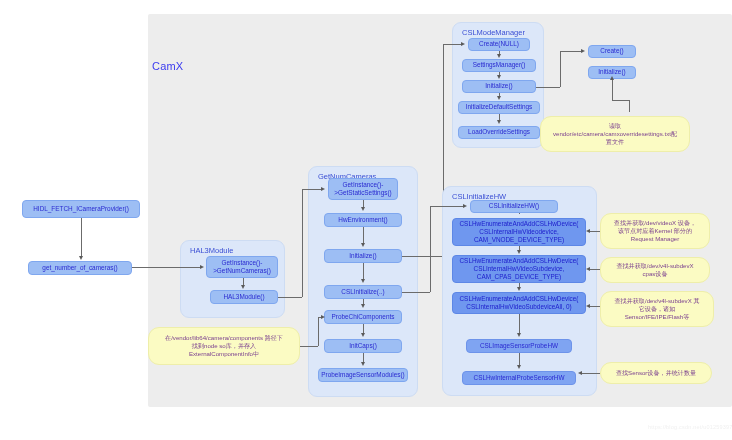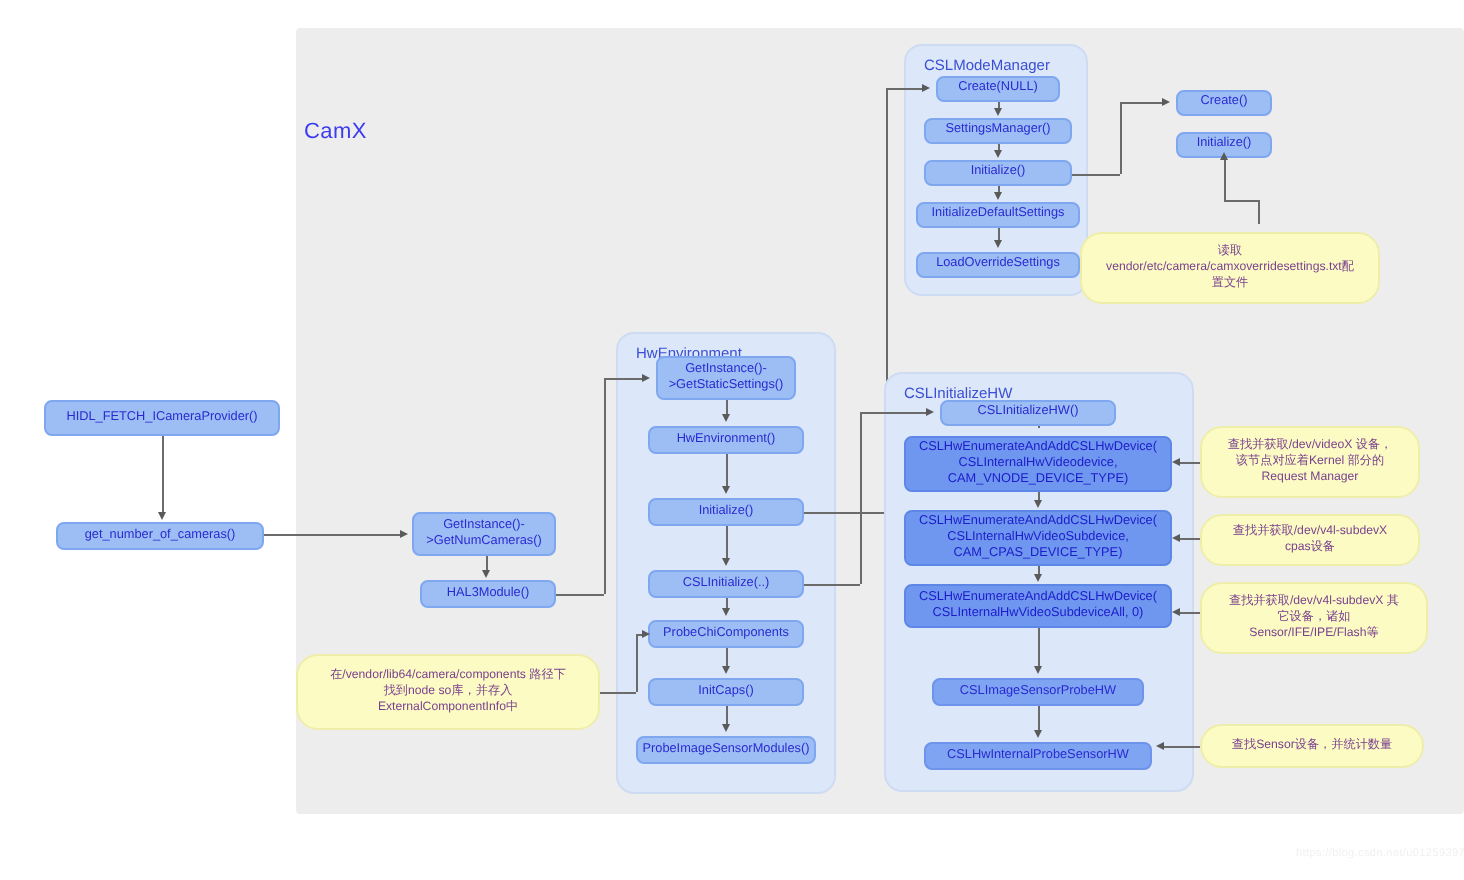--- a/index.html
+++ b/index.html
@@ -42,32 +42,35 @@
 
   <div class="camx-title" style="left:152px;top:40px;margin-top:20px;">CamX</div>
 
   <div class="node" style="left:22px;top:200px;width:118px;height:18px;">HIDL_FETCH_ICameraProvider()</div>
 
   <div class="node" style="left:28px;top:261px;width:104px;height:14px;">get_number_of_cameras()</div>
 
   <div class="ln lnv" style="left:81px;top:218px;height:39px;"></div>
   <div class="arw down" style="left:78.5px;top:256px;"></div>
 
+  <div class="container" style="left:180px;top:240px;width:105px;height:78px;">
+    <div class="ctitle">HAL3Module</div>
+  </div>
   <div class="node" style="left:206px;top:256px;width:72px;height:22px;">GetInstance()-
 &gt;GetNumCameras()</div>
   <div class="node" style="left:210px;top:290px;width:68px;height:14px;">HAL3Module()</div>
 
   <div class="ln lnh" style="left:132px;top:267px;width:69px;"></div>
   <div class="arw right" style="left:200px;top:264.5px;"></div>
 
   <div class="ln lnv" style="left:243px;top:278px;height:8px;"></div>
   <div class="arw down" style="left:240.5px;top:285px;"></div>
 
   <div class="container" style="left:308px;top:166px;width:110px;height:231px;">
-    <div class="ctitle">HwEnvironment</div>
+    <div class="ctitle">GetNumCameras</div>
   </div>
   <div class="node" style="left:328px;top:178px;width:70px;height:22px;">GetInstance()-
 &gt;GetStaticSettings()</div>
   <div class="node" style="left:324px;top:213px;width:78px;height:14px;">HwEnvironment()</div>
   <div class="node" style="left:324px;top:249px;width:78px;height:14px;">Initialize()</div>
   <div class="node" style="left:324px;top:285px;width:78px;height:14px;">CSLInitialize(..)</div>
   <div class="node" style="left:324px;top:310px;width:78px;height:14px;">ProbeChiComponents</div>
   <div class="node" style="left:324px;top:339px;width:78px;height:14px;">InitCaps()</div>
   <div class="node" style="left:318px;top:368px;width:90px;height:14px;">ProbeImageSensorModules()</div>
 

